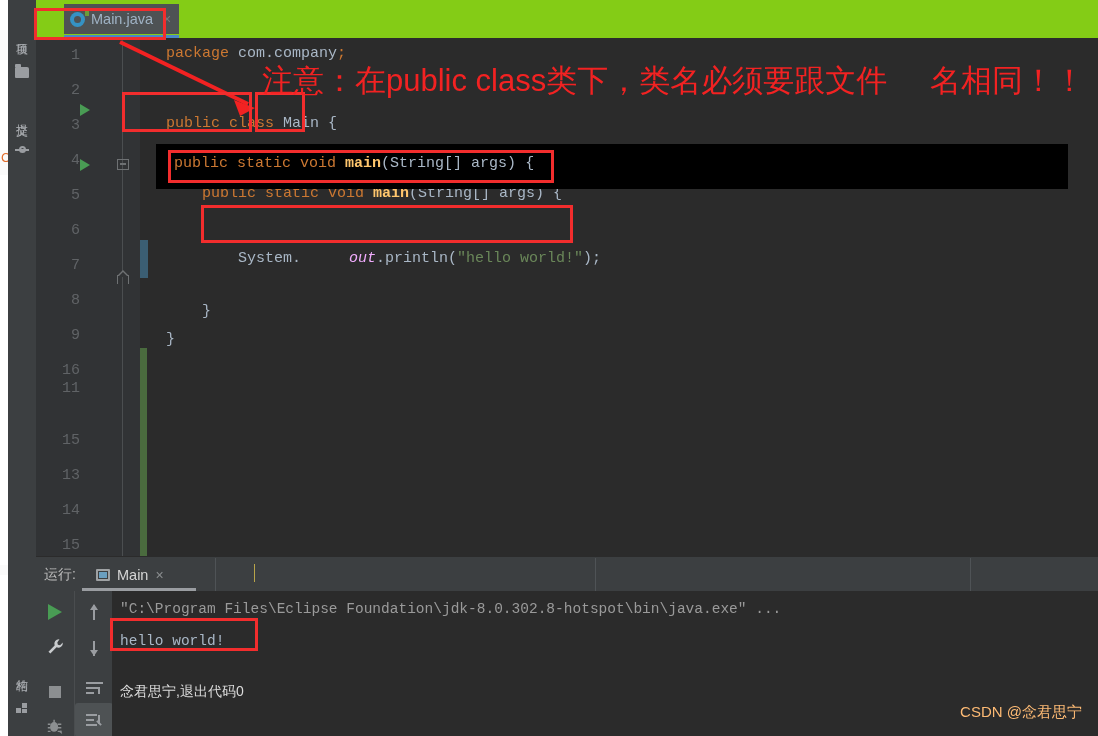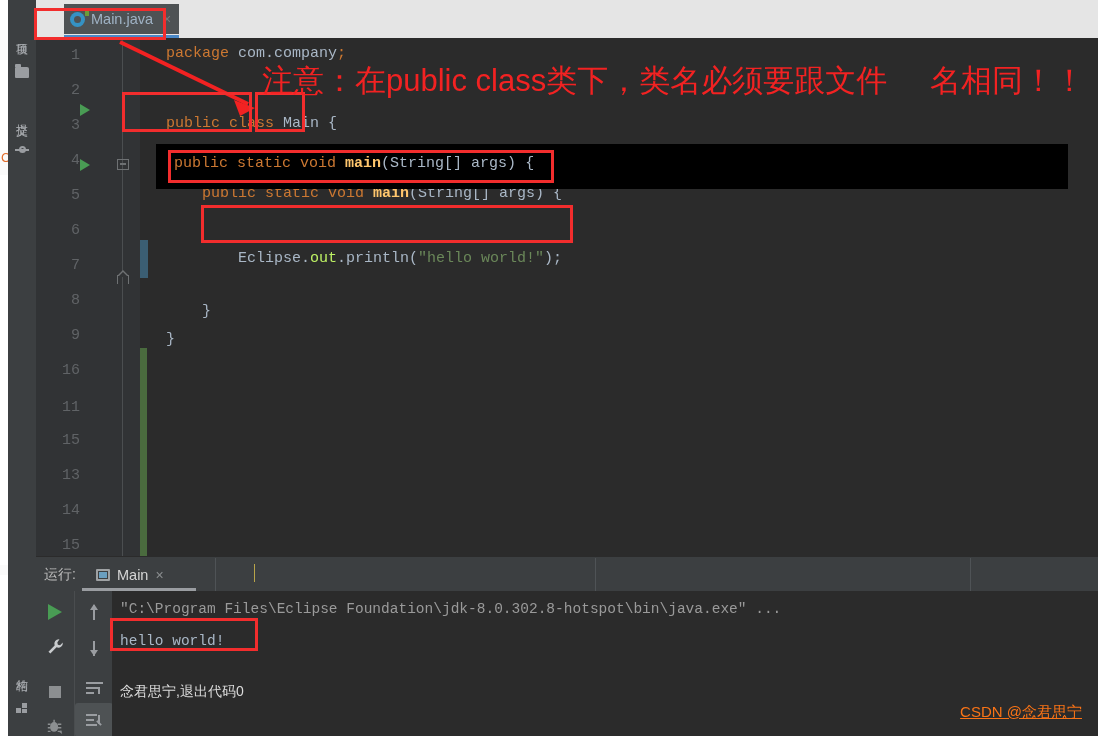--- a/index.html
+++ b/index.html
@@ -56,21 +56,21 @@
   }
   .commit-ico:after{
     content:"";position:absolute;left:0;top:2.5px;width:14px;height:2px;background:#9a9da1;
   }
   .struct-ico{width:13px;height:10px;position:relative;}
   .struct-ico i{position:absolute;background:#9a9da1;display:block;}
 
   
   .tabbar{
     position:absolute;left:36px;top:0;right:0;height:38px;
-    background:#e5e5e5;
+    background:#84cc16;
     border-bottom:3px solid #86efac;
   }
   .tab{
     position:absolute;left:28px;top:4px;height:30px;
     display:flex;align-items:center;gap:6px;
     padding:0 8px 0 6px;
     background:#4e5254;
   }
   .tab .tab-underline{
     position:absolute;left:0;right:0;bottom:-4px;height:3px;background:#4a88c7;
@@ -146,21 +146,21 @@
   }
   .code{
     position:absolute;left:112px;top:0;right:0;height:100%;
     font-family:"Liberation Mono", monospace;
     font-size:15px;color:#a9b7c6;
   }
   .cl{position:absolute;left:18px;white-space:pre;}
   .kw{color:#cc7832;}
   .plain{color:#a9b7c6;}
   .fn{color:#ffc66d;font-weight:bold;}
-  .fld{color:#bef264;}
+  .fld{color:#f0abfc;font-style:italic;margin-left:48px;}
   .str{color:#6a8759;}
   .brace{color:#a9b7c6;}
 
   
   .runpanel{
     position:absolute;left:36px;right:0;bottom:0;height:180px;
     background:#3c3f41;
   }
   .run-header{
     position:absolute;left:0;top:0;right:0;height:35px;background:#3c3f41;
@@ -217,23 +217,22 @@
   
   .rbox{position:absolute;border:3px solid #f22d2d;box-sizing:border-box;}
   .rnote{
     position:absolute;color:#f22222;
     font-family:"Liberation Sans", sans-serif;
     white-space:nowrap;
   }
   .blackbar{position:absolute;background:#000;}
   .arrow-svg{position:absolute;left:0;top:0;pointer-events:none;}
   .watermark{
-    position:absolute;right:16px;bottom:14px;color:#f97316;font-size:15px;
+    position:absolute;right:16px;bottom:14px;color:#fdba74;font-size:15px;
     font-family:"Liberation Sans", sans-serif;
-    text-decoration:underline;
   }
 </style>
 </head>
 <body>
 
 <div id="app">
 
   <div class="white-strip">
     <div class="wsp" style="top:0;height:30px;"></div>
     <div class="wsp" style="top:60px;height:90px;"></div>
@@ -285,21 +284,21 @@
       <div class="lnum" style="top:9px;">1</div>
       <div class="lnum" style="top:44px;">2</div>
       <div class="lnum" style="top:79px;">3</div>
       <div class="lnum" style="top:114px;">4</div>
       <div class="lnum" style="top:149px;">5</div>
       <div class="lnum" style="top:184px;">6</div>
       <div class="lnum" style="top:219px;">7</div>
       <div class="lnum" style="top:254px;">8</div>
       <div class="lnum" style="top:289px;">9</div>
       <div class="lnum" style="top:324px;">16</div>
-      <div class="lnum" style="top:361px;">11</div>
+      <div class="lnum" style="top:342px;">11</div>
       <div class="lnum" style="top:394px;">15</div>
       <div class="lnum" style="top:429px;">13</div>
       <div class="lnum" style="top:464px;">14</div>
       <div class="lnum" style="top:499px;">15</div>
       <div class="lnum" style="top:534px;">16</div>
       <div class="lnum" style="top:569px;">17</div>
       <div class="lnum" style="top:604px;">18</div>
       <div class="lnum" style="top:639px;">19</div>
 
       <div class="runmark" style="top:66px;"></div>
@@ -309,21 +308,21 @@
       <div class="fold up" style="top:237px;"></div>
     </div>
 
     <div class="bluemark"></div>
     <div class="greenbar"></div>
 
     <div class="code">
       <div class="cl" style="top:7px;"><span class="kw">package </span><span class="plain">com.company</span><span class="kw">;</span></div>
       <div class="cl" style="top:77px;"><span class="kw">public class </span><span class="plain">Main</span><span class="brace"> {</span></div>
       <div class="cl" style="top:147px;"><span class="kw">    public static void </span><span class="fn">main</span><span class="brace">(</span><span class="plain">String[] args</span><span class="brace">) {</span></div>
-      <div class="cl" style="top:212px;"><span class="plain">        Eclipse.</span><span class="fld">out</span><span class="plain">.println(</span><span class="str">"hello world!"</span><span class="plain">);</span></div>
+      <div class="cl" style="top:212px;"><span class="plain">        System.</span><span class="fld">out</span><span class="plain">.println(</span><span class="str">"hello world!"</span><span class="plain">);</span></div>
       <div class="cl" style="top:265px;"><span class="brace">    }</span></div>
       <div class="cl" style="top:293px;"><span class="brace">}</span></div>
     </div>
   </div>
 
   <div class="runpanel">
     <div class="run-header">
       <div class="run-label">运行:</div>
       <div class="hsep" style="left:179px;"></div>
       <div class="hsep" style="left:559px;"></div>

